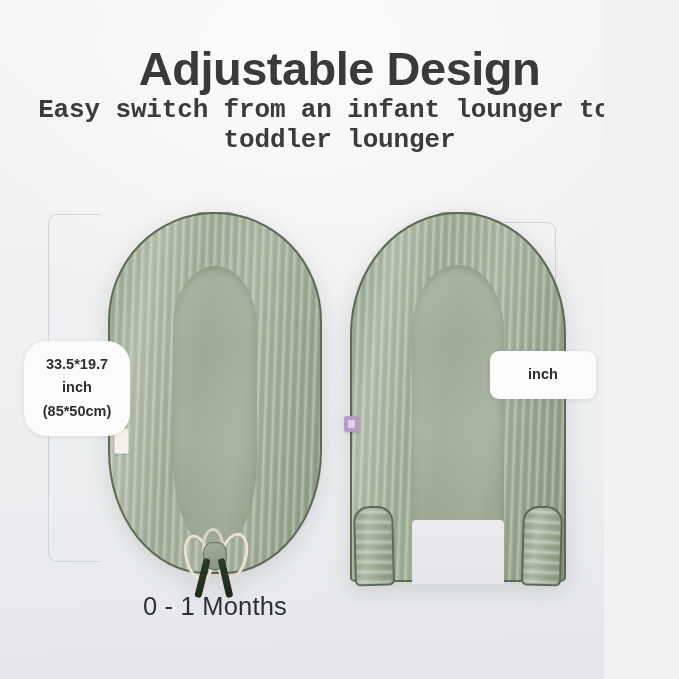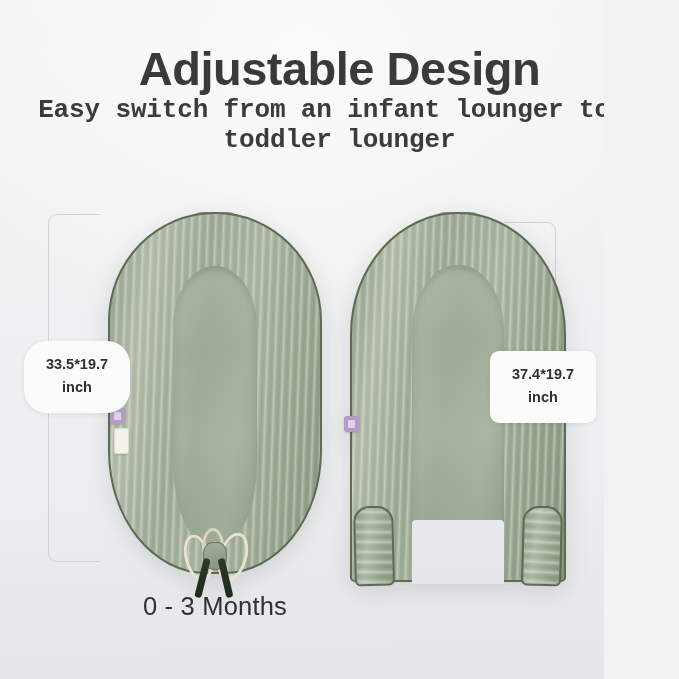--- a/index.html
+++ b/index.html
@@ -376,21 +376,21 @@
     </div>
     <div class="foot fr">
       <div class="ruche vert"></div>
     </div>
     <div class="tag-purple" style="left:-6px; top:204px;"></div>
   </div>
 
   <div class="dim-label left">
     <span class="ln">33.5*19.7</span>
     <span class="ln">inch</span>
+    <span class="ln">(85*50cm)</span>
   </div>
   <div class="dim-label right">
-    <span class="ln">37.4*19.7</span>
     <span class="ln">inch</span>
   </div>
 
-  <div class="caption left">0 - 3 Months</div>
+  <div class="caption left">0 - 1 Months</div>
 
 </div>
 
 </body></html>

